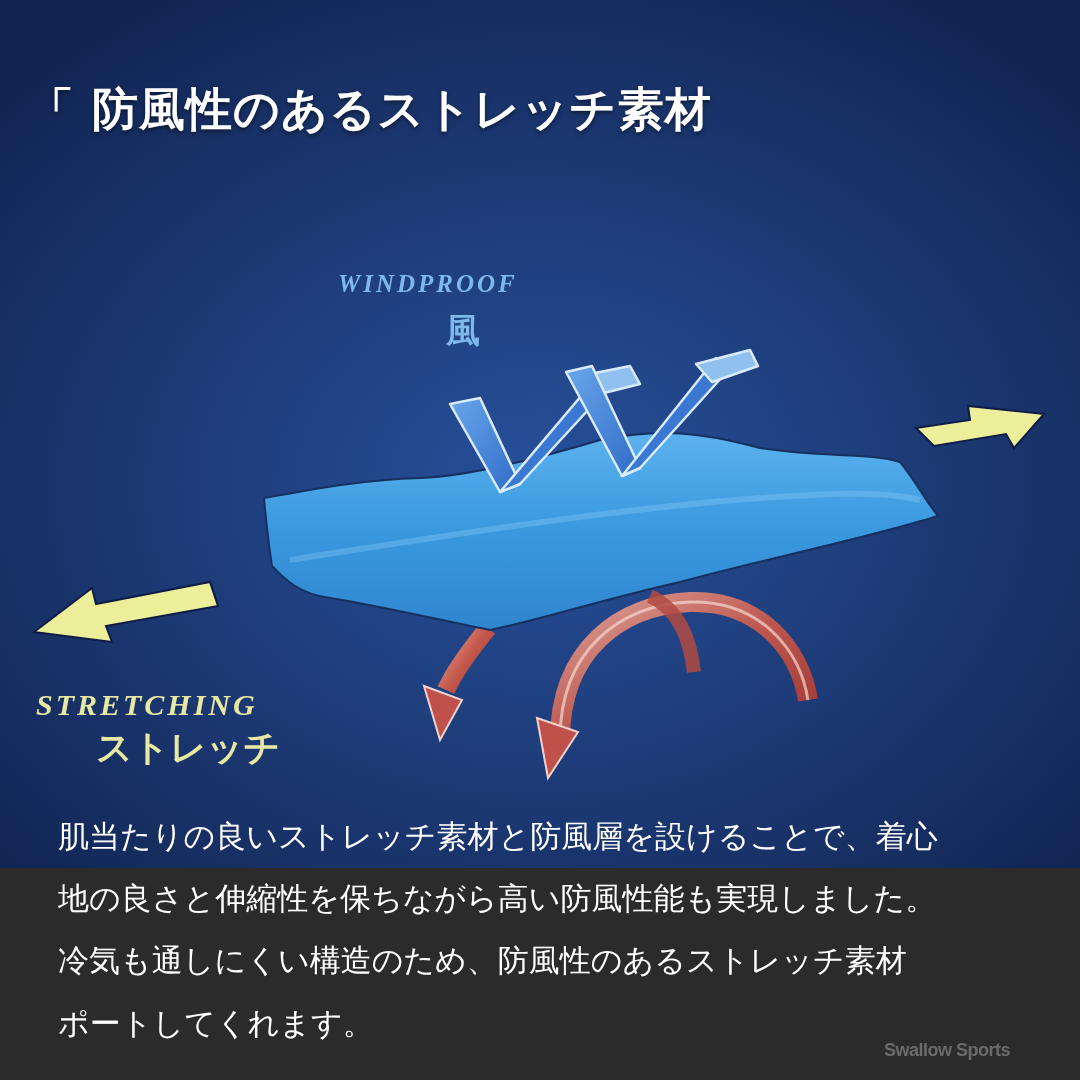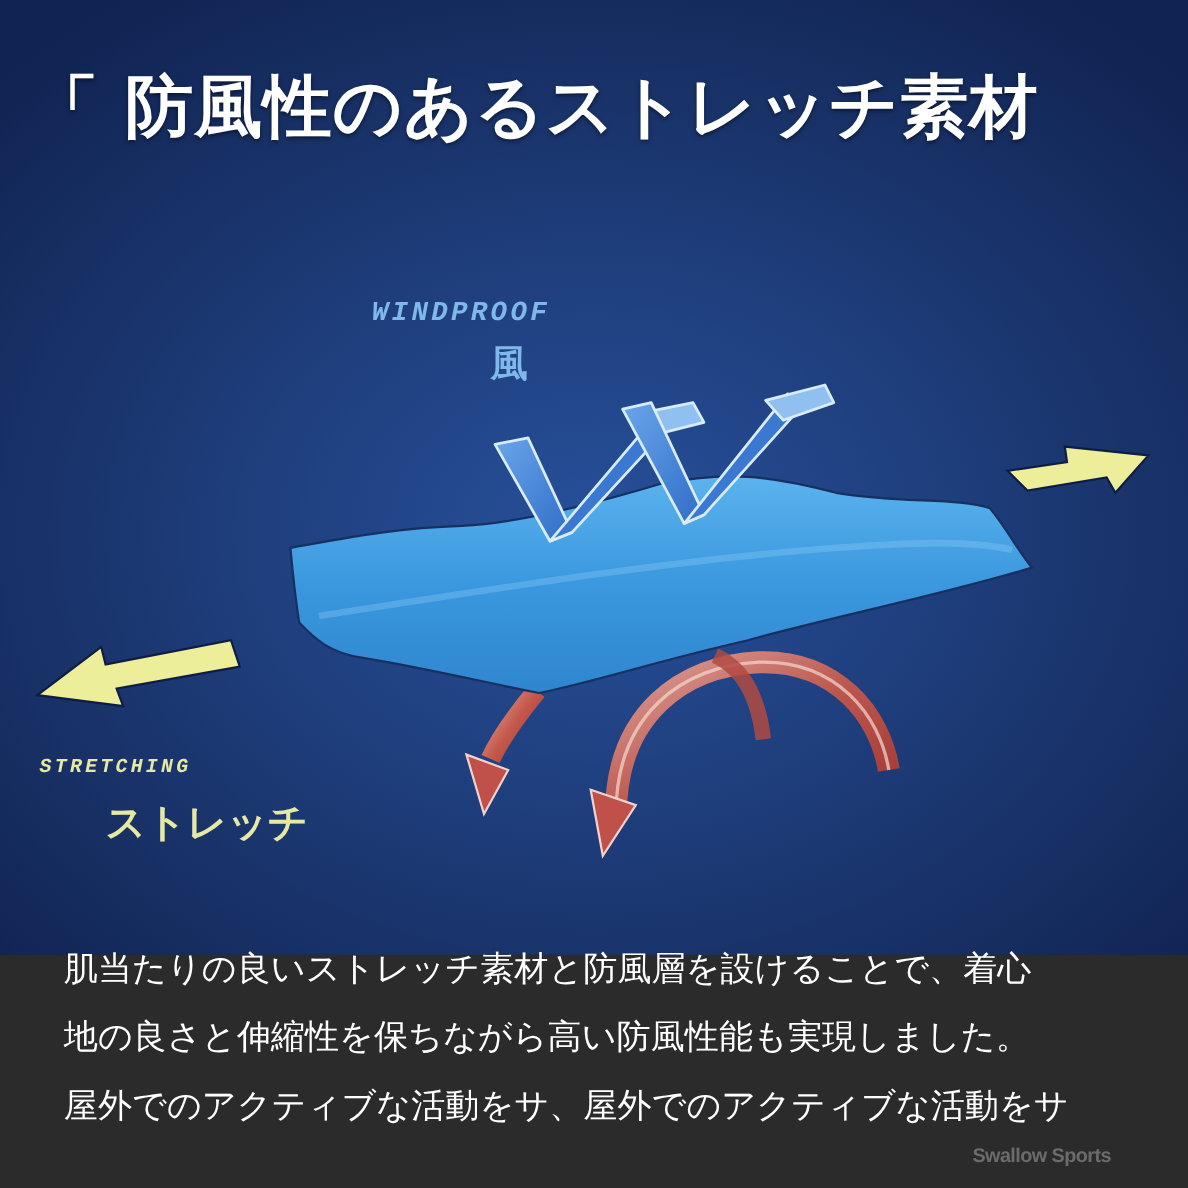--- a/index.html
+++ b/index.html
@@ -8,44 +8,44 @@
     position: relative; width: 1080px; height: 1080px; overflow: hidden;
     background: radial-gradient(ellipse 70% 55% at 50% 45%, #27509a 0%, #1f3f7e 40%, #172f63 75%, #102352 100%);
     font-family: "DejaVu Sans", sans-serif;
   }
   .headline {
     position: absolute; color: #ffffff; font-weight: bold;
     font-family: "DejaVu Sans", sans-serif; letter-spacing: 1px;
     text-shadow: 0 2px 4px rgba(0,0,0,0.5);
     white-space: nowrap;
   }
-  .headline-1 { left: 28px; top: 52px; font-size: 62px; line-height: 90px; }
+  .headline-1 { left: 28px; top: 64px; font-size: 46px; line-height: 90px; }
   .headline-2 { left: 505px; top: 160px; font-size: 66px; line-height: 90px; }
   .label-en {
-    position: absolute; font-family: Liberation Mono, monospace;
+    position: absolute; font-family: Liberation Serif, serif;
     font-weight: bold; font-style: italic; letter-spacing: 3px;
     white-space: nowrap;
   }
   .label-jp {
     position: absolute; font-family: "DejaVu Sans", sans-serif; font-weight: bold;
     white-space: nowrap;
   }
   .windproof-en { left: 338px; top: 270px; font-size: 25px; color: #7fb8ea; }
   .windproof-jp { left: 446px; top: 308px; font-size: 34px; color: #7fb8ea; }
-  .stretch-en { left: 36px; top: 688px; font-size: 18px; color: #e7e9a3; text-align: center; }
+  .stretch-en { left: 36px; top: 688px; font-size: 30px; color: #e7e9a3; text-align: center; }
   .stretch-jp { left: 80px; top: 724px; font-size: 36px; color: #e7e9a3; margin-left: 16px; }
   svg.diagram { position: absolute; left: 0; top: 0; }
   .dark-band {
     position: absolute; left: 0; top: 868px; width: 1080px; height: 212px;
     background: #2b2b2b;
   }
   .body-text {
     position: absolute; left: 58px; color: #ffffff;
     font-family: "DejaVu Sans", sans-serif; font-size: 31px;
-    white-space: nowrap; letter-spacing: 0px; margin-top: 44px;
+    white-space: nowrap; letter-spacing: 0px;
   }
   .line-1 { top: 816px; }
   .line-2 { top: 878px; }
   .line-3 { top: 940px; }
   .line-4 { top: 1003px; }
   .watermark {
     position: absolute; left: 884px; top: 1040px; color: #6b6b6b;
     font-family: "Liberation Sans", sans-serif; font-weight: bold; font-size: 18px;
     letter-spacing: -0.5px; white-space: nowrap;
   }
@@ -119,16 +119,17 @@
   <div class="label-en windproof-en">WINDPROOF</div>
   <div class="label-jp windproof-jp">風</div>
 
   <div class="label-en stretch-en">STRETCHING</div>
   <div class="label-jp stretch-jp">ストレッチ</div>
 
   <div class="dark-band"></div>
 
   <div class="body-text line-1">肌当たりの良いストレッチ素材と防風層を設けることで、着心</div>
   <div class="body-text line-2">地の良さと伸縮性を保ちながら高い防風性能も実現しました。</div>
-  <div class="body-text line-3">屋外でのアクティブな活動をサ、屋外でのアクティブな活動をサ</div>
+  <div class="body-text line-3">冷気も通しにくい構造のため、防風性のあるストレッチ素材</div>
+  <div class="body-text line-4">ポートしてくれます。</div>
 
   <div class="watermark">Swallow Sports</div>
 </div>
 
 </body></html>

